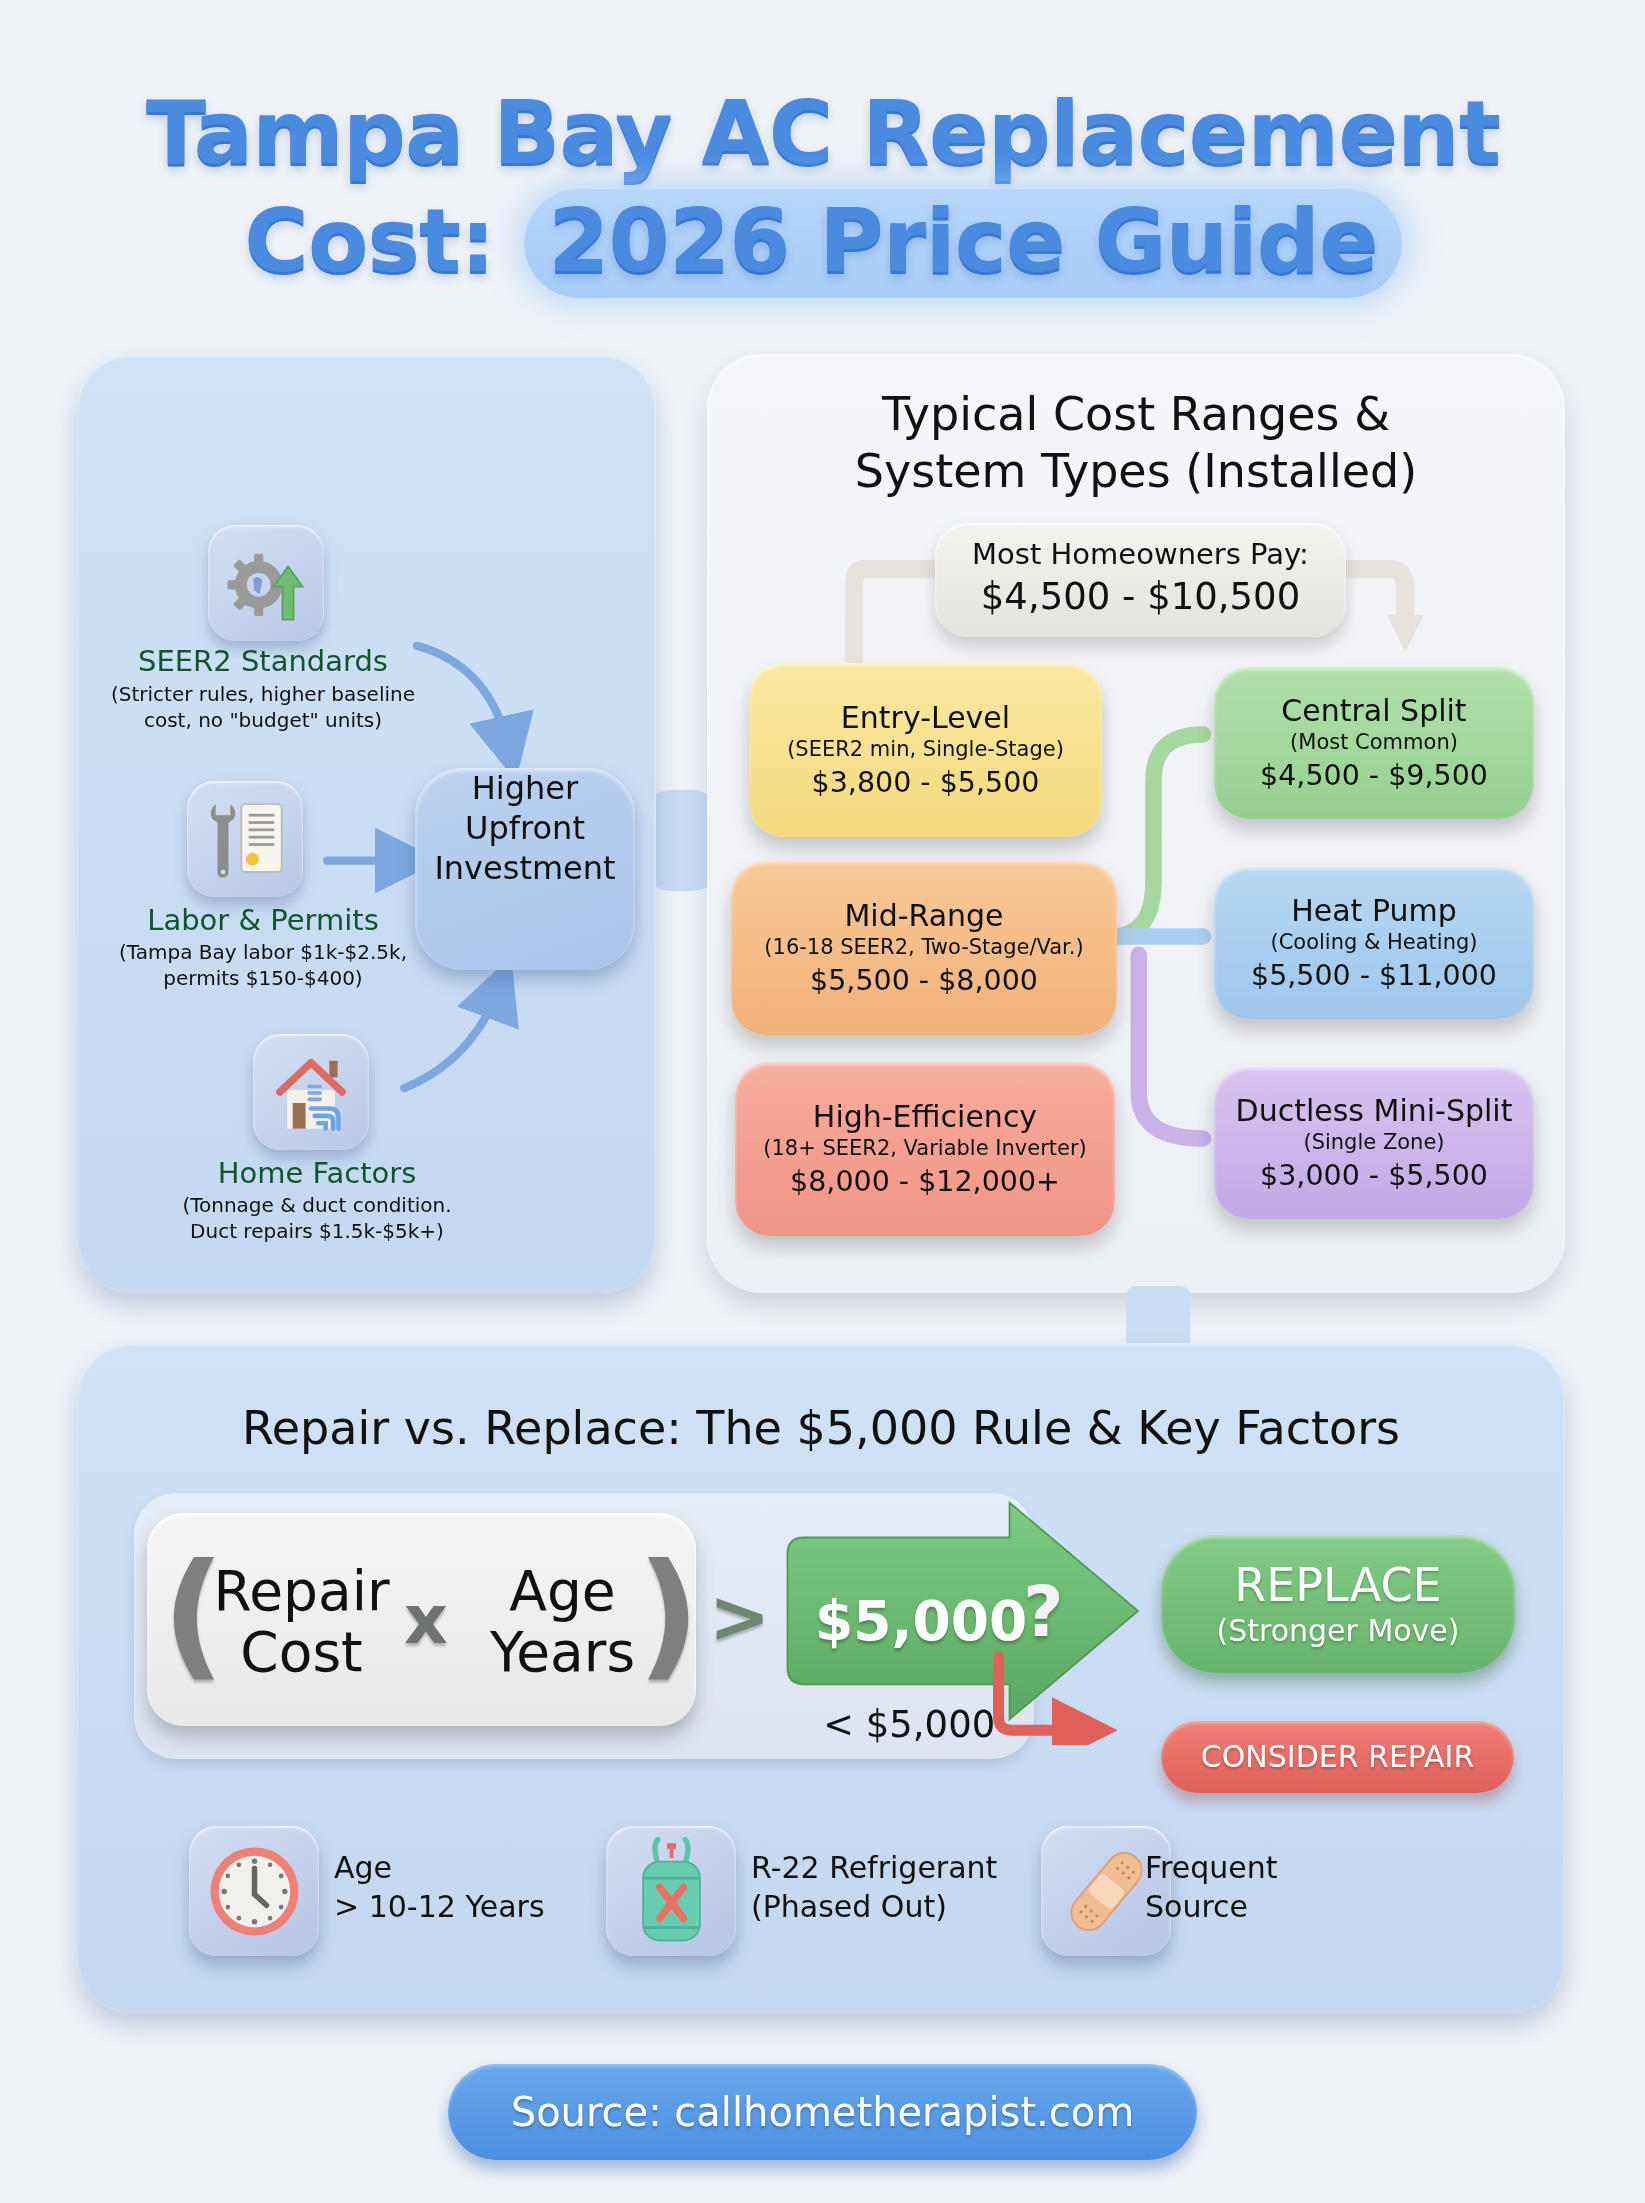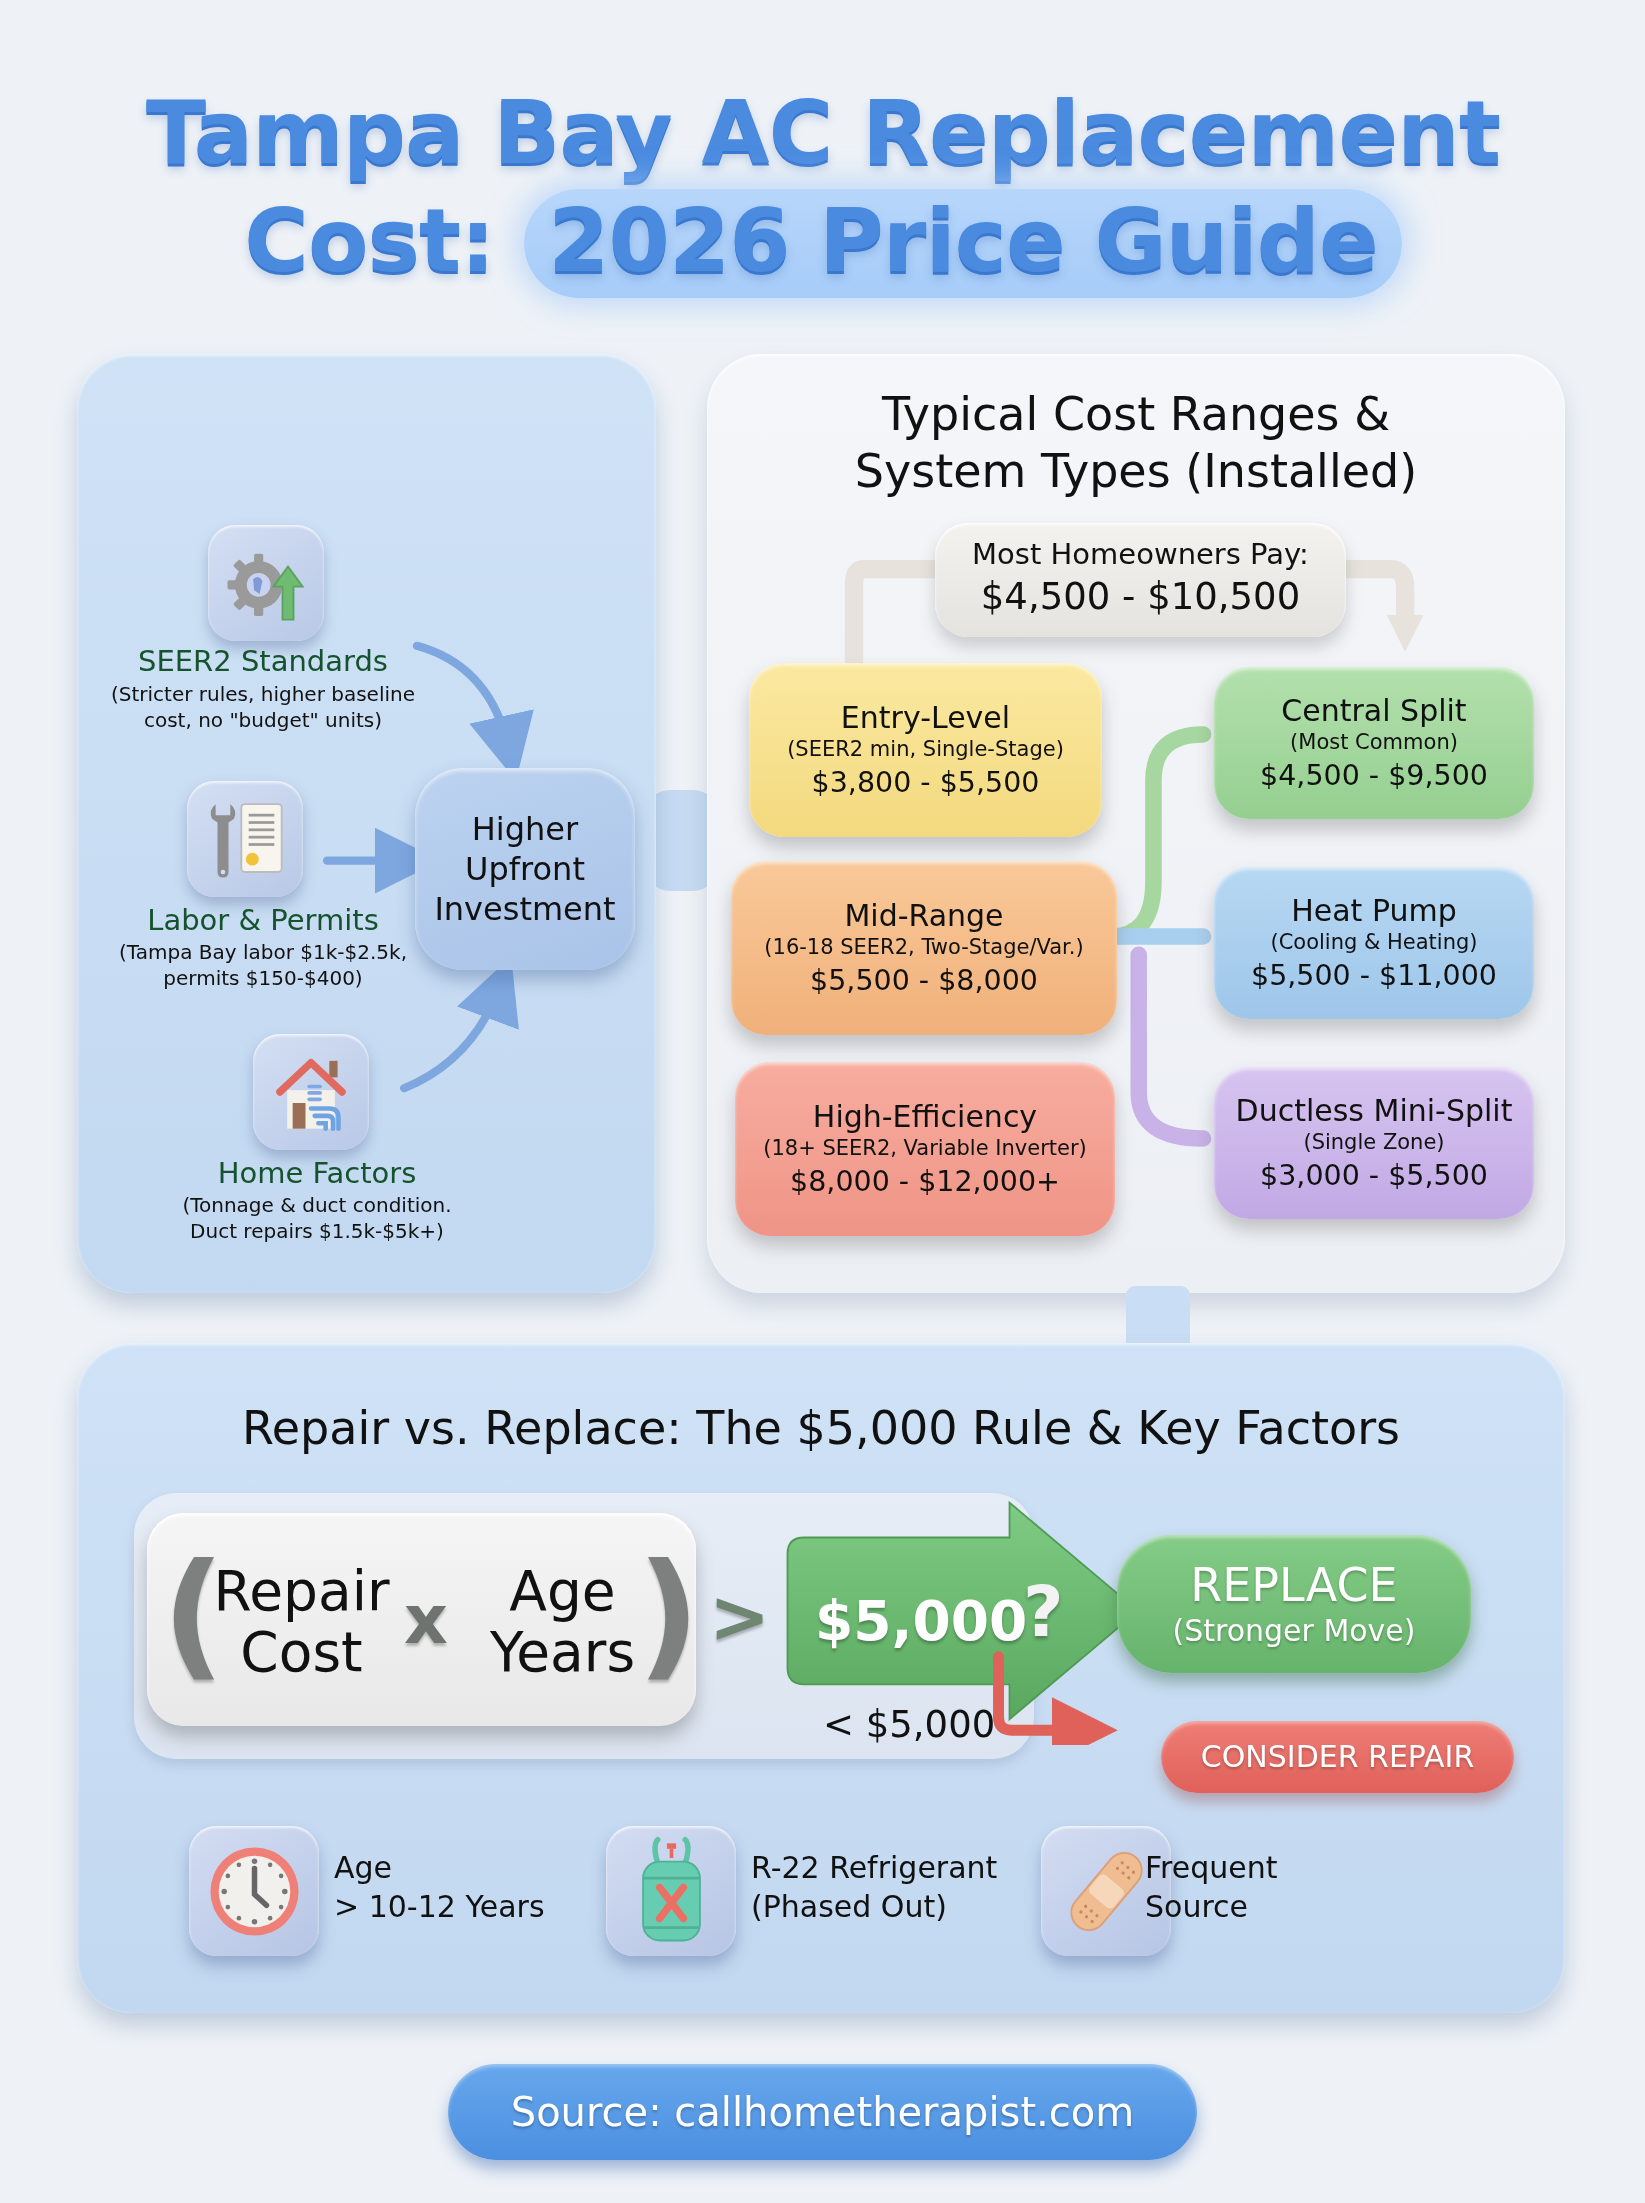--- a/index.html
+++ b/index.html
@@ -81,21 +81,21 @@
   }
   .factor-desc {
     position: absolute; text-align: center;
     font-size: 20px; line-height: 26px; color: #111;
   }
   .upfront {
     position: absolute; left: 415px; top: 768px; width: 220px; height: 202px;
     border-radius: 48px;
     background: linear-gradient(160deg, #bcd3f0 0%, #a9c3e8 100%);
     box-shadow: 0 9.2px 16.5px rgba(70,100,150,0.38), inset 0 2.8px 4.6px rgba(255,255,255,0.6);
-    display: flex; align-items: center; justify-content: center;
+    display: flex; justify-content: center;
     text-align: center; font-size: 32px; line-height: 40px; color: #111;
   }
 
   
   .most-pay {
     position: absolute; left: 935px; top: 523px; width: 411px; height: 114px;
     border-radius: 33px;
     background: linear-gradient(180deg, #f3f2ef 0%, #e5e3df 100%);
     box-shadow: 0 9.2px 14.7px rgba(90,90,90,0.25), inset 0 1.8px 2.8px #fff;
     text-align: center; padding-top: 13px;
@@ -158,21 +158,21 @@
   }
   .arrow-q {
     position: absolute; left: 1023px; top: 1576px;
     font-size: 70px; line-height: 73px; color: #f3f3f3; font-weight: bold;
     text-shadow: 0 2.8px 3.7px rgba(0,0,0,0.3);
   }
   .lt-label {
     position: absolute; left: 823px; top: 1703px; font-size: 37px; line-height: 44px; color: #111;
   }
   .replace-btn {
-    position: absolute; left: 1117px; top: 1535px; width: 354px; height: 138px;
+    position: absolute; left: 1161px; top: 1535px; width: 354px; height: 138px;
     border-radius: 55px;
     background: linear-gradient(180deg, #84cc87 0%, #66b36c 100%);
     box-shadow: 0 9.2px 14.7px rgba(50,100,60,0.4), inset 0 2.8px 3.7px rgba(255,255,255,0.45);
     color: #fff; text-align: center;
     display: flex; flex-direction: column; justify-content: center;
     text-shadow: 0 1.8px 2.8px rgba(0,0,0,0.25);
   }
   .replace-btn .r1 { font-size: 46px; line-height: 53px; }
   .replace-btn .r2 { font-size: 30px; line-height: 37px; }
   .repair-btn {

